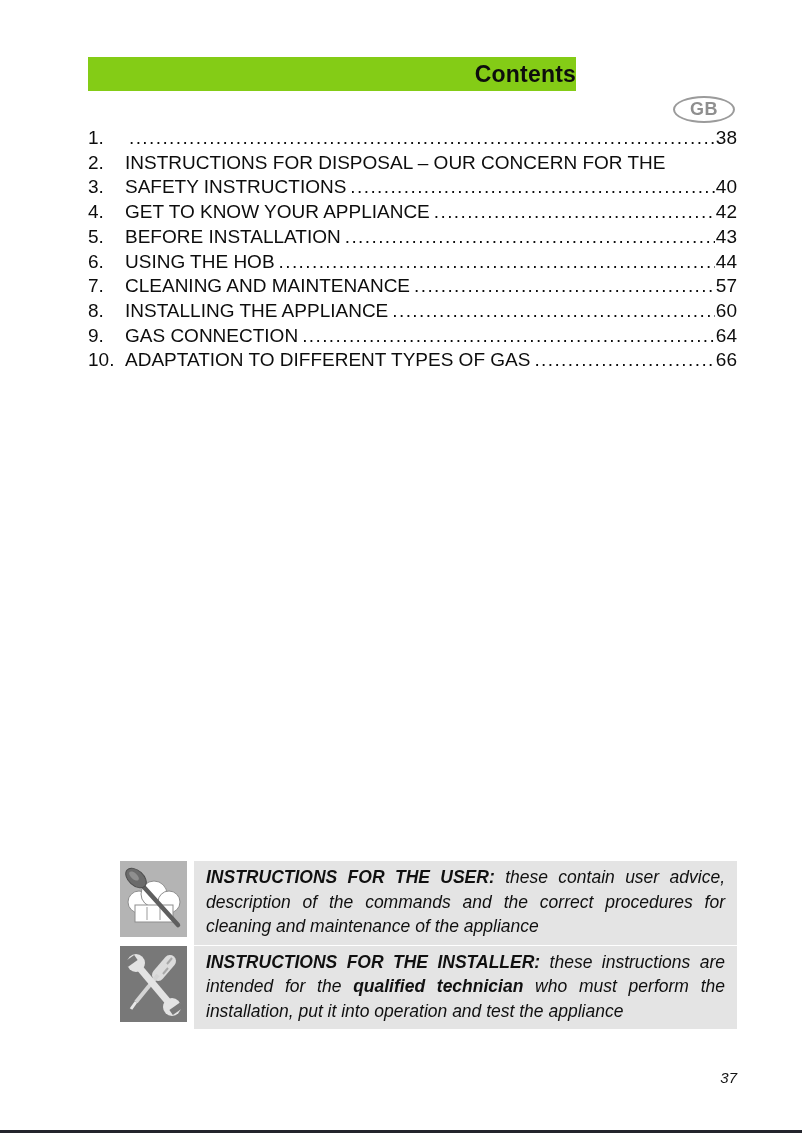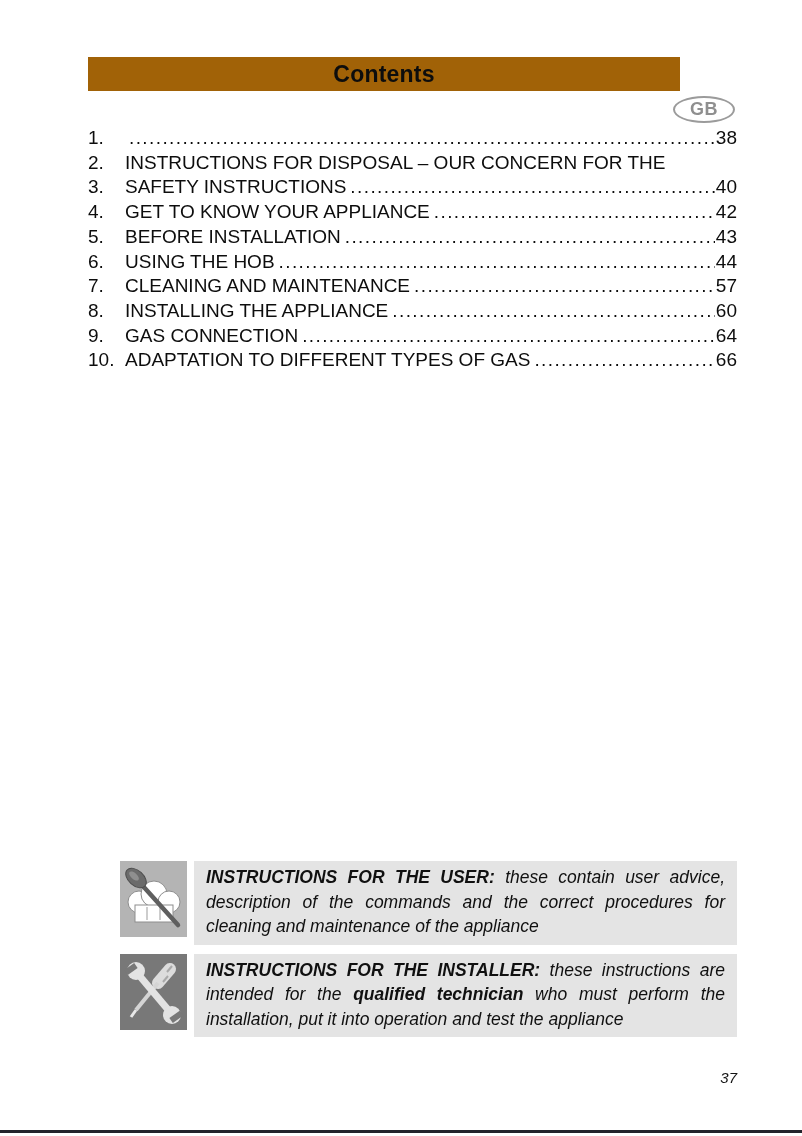--- a/index.html
+++ b/index.html
@@ -11,23 +11,23 @@
     background: #ffffff;
     font-family: "Liberation Sans", sans-serif;
     color: #0d0d0d;
     overflow: hidden;
   }
 
   
   .header-bar {
     position: absolute;
     left: 88px; top: 57px;
-    width: 592px; height: 34px;
-    background: #a16207;
-    display: flex; align-items: center; justify-content: center;
+    width: 488px; height: 34px;
+    background: #84cc16;
+    display: flex; align-items: center; justify-content: flex-end;
   }
   .header-bar h1 {
     font-size: 23px;
     font-weight: bold;
     letter-spacing: 0.2px;
   }
   .lang-badge {
     position: absolute;
     left: 673px; top: 59px;
     width: 62px; height: 27px;
@@ -64,21 +64,21 @@
     letter-spacing: 1.4px;
   }
   .toc-page { flex: 0 0 auto; }
 
   
   .notes {
     position: absolute;
     left: 88px; top: 861px;
     width: 649px;
   }
-  .note { display: flex; margin-bottom: 9px; padding-left: 32px; }
+  .note { display: flex; margin-bottom: 1px; padding-left: 32px; }
   .note-icon {
     flex: 0 0 67px;
     height: 76px;
     margin-right: 7px;
   }
   .note-icon svg { display: block; width: 100%; height: 100%; }
   .note-text {
     flex: 1 1 auto;
     background: #e4e4e4;
     padding: 4px 12px 6px 12px;

